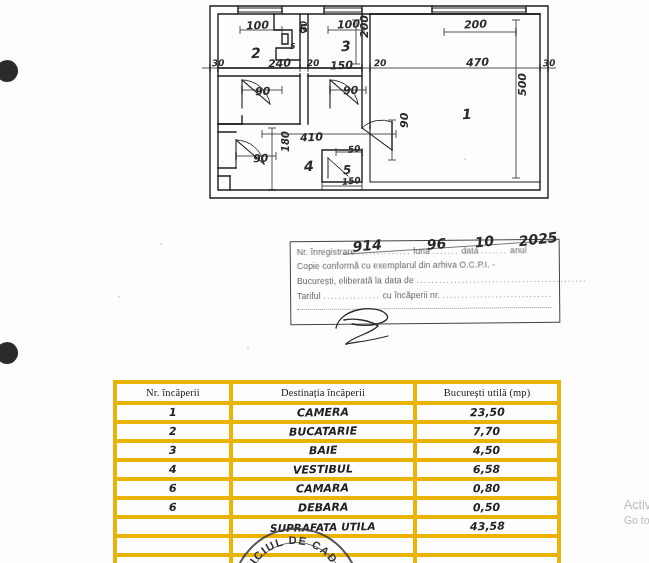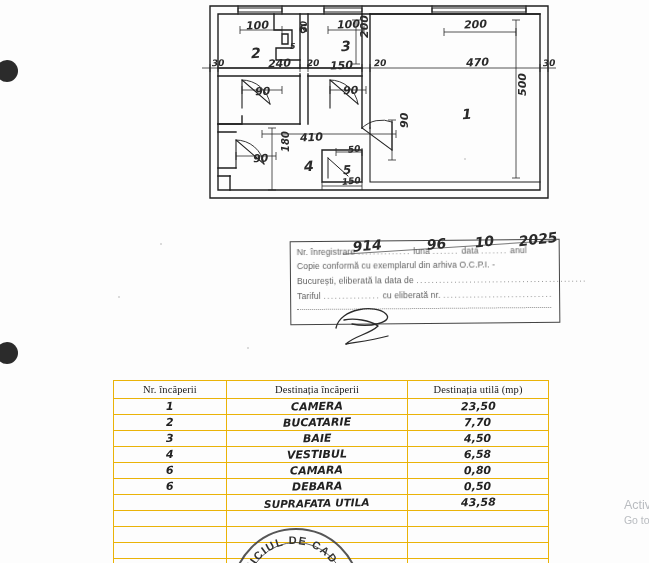--- a/index.html
+++ b/index.html
@@ -63,21 +63,21 @@
   }
   #sig{position:absolute;left:330px;top:300px;width:80px;height:48px;}
 
   
   #roomtable{
     position:absolute;left:113px;top:380px;width:432px;
     border-collapse:collapse;
     table-layout:fixed;
   }
   #roomtable td,#roomtable th{
-    border:1px solid #eab308;
+    border:4px solid #eab308;
     height:15px;padding:0;
     vertical-align:middle;
   }
   #roomtable th{
     font-size:10.5px;font-weight:normal;
     font-family:"Liberation Serif", serif;
     text-align:center;height:17px;
     letter-spacing:.1px;
   }
   #roomtable .cnum{width:112px;}
@@ -257,21 +257,21 @@
     <span>anul</span>
   </div>
   <div class="rtext l2">Copie conformă cu exemplarul din arhiva O.C.P.I. -</div>
   <div class="rtext l3">
     <span>București, eliberată la data de</span>
     <span style="letter-spacing:1.4px;color:#777;">.............................................</span>
   </div>
   <div class="rtext l4">
     <span>Tariful</span>
     <span style="letter-spacing:1.4px;color:#777;">...............</span>
-    <span>cu eliberată nr.</span>
+    <span>cu încăperii nr.</span>
     <span style="letter-spacing:1.4px;color:#777;">.............................</span>
   </div>
   <div class="dots" style="left:6px;top:66px;right:8px;"></div>
 
   <div class="strike"></div>
   <span class="hw hwnr">914</span>
   <span class="hw hwzi">96</span>
   <span class="hw hwlu">10</span>
   <span class="hw hwan">2025</span>
 </div>
@@ -282,21 +282,21 @@
     <path d="M14 20 C 24 18, 40 20, 48 26 C 40 34, 24 36, 16 44"></path>
     <path d="M16 44 C 28 42, 44 40, 58 36"></path>
   </g>
 </svg>
 
 <table id="roomtable">
   <thead>
     <tr>
       <th class="cnum">Nr. încăperii</th>
       <th class="cdest">Destinația încăperii</th>
-      <th class="carea">Destinația utilă (mp)</th>
+      <th class="carea">București utilă (mp)</th>
     </tr>
   </thead>
   <tbody>
     <tr>
       <td class="hwcell"><span>1</span></td>
       <td class="hwcell"><span>CAMERA</span></td>
       <td class="hwcell"><span>23,50</span></td>
     </tr>
     <tr>
       <td class="hwcell"><span>2</span></td>

